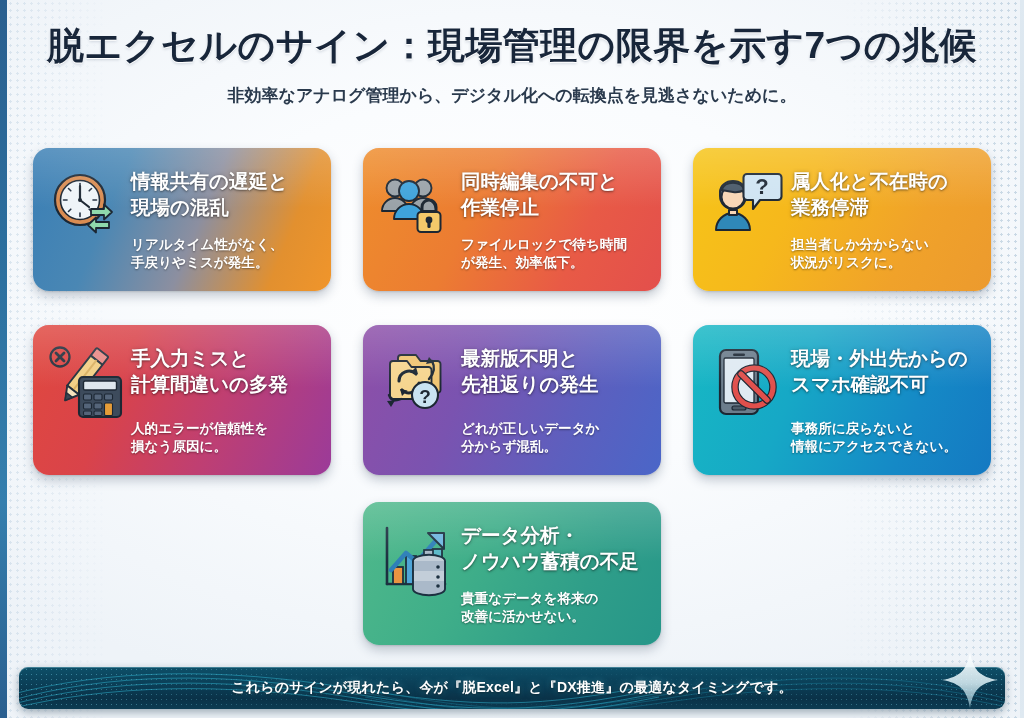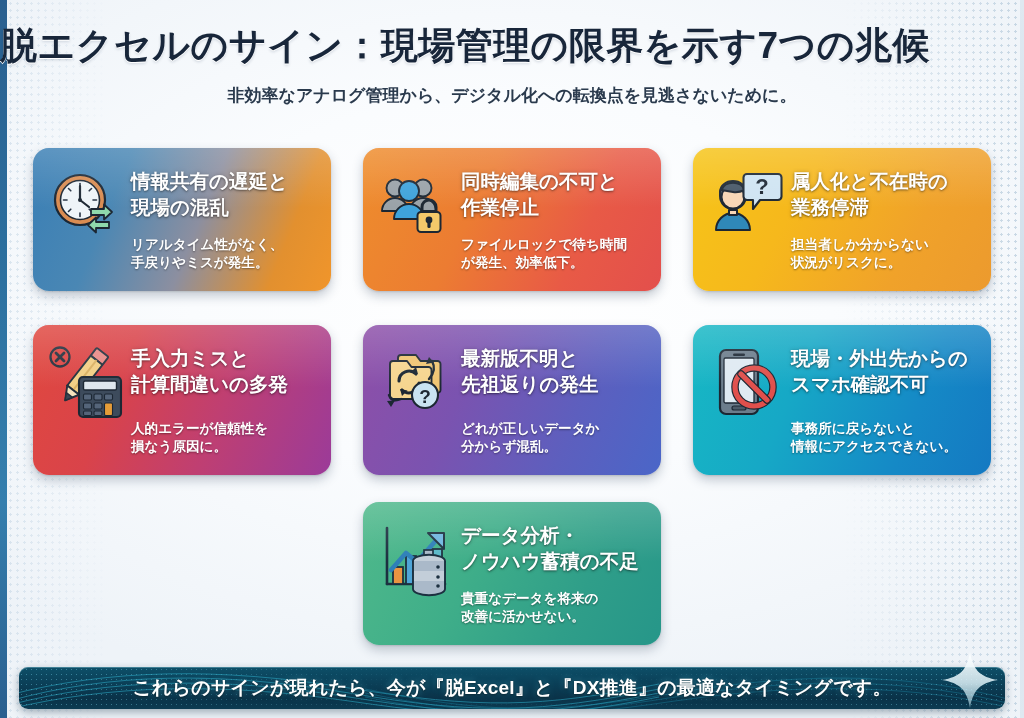--- a/index.html
+++ b/index.html
@@ -55,21 +55,21 @@
     -webkit-mask-image: linear-gradient(270deg, rgba(0,0,0,0) 0%, rgba(0,0,0,0.35) 60%, rgba(0,0,0,0.6) 100%);
     mask-image: linear-gradient(270deg, rgba(0,0,0,0) 0%, rgba(0,0,0,0.35) 60%, rgba(0,0,0,0.6) 100%);
     pointer-events: none;
   }
 
   
   .title {
     position: absolute;
     top: 21px; left: 0;
     width: 1024px;
-    text-align: left;
+    text-align: center;
     font-size: 37px;
     font-weight: bold;
     letter-spacing: 0.4px;
     color: #18263a;
     text-shadow: 0 1px 0 #ffffff, 0 2px 3px rgba(20,40,70,0.16);
   }
   .subtitle {
     position: absolute;
     top: 84px; left: 0;
     width: 1024px;
@@ -169,21 +169,21 @@
     mask-image: radial-gradient(ellipse 55% 130% at 50% 50%, rgba(0,0,0,0) 18%, rgba(0,0,0,0.9) 80%);
     pointer-events: none;
   }
   .banner-text {
     position: absolute;
     left: 0; top: 0;
     width: 986px; height: 42px;
     display: flex;
     align-items: center;
     justify-content: center;
-    font-size: 19px;
+    font-size: 14px;
     font-weight: bold;
     letter-spacing: 0.2px;
     color: #ffffff;
     text-shadow: 0 1px 3px rgba(0,0,0,0.6), 0 0 7px rgba(90,210,235,0.45);
     z-index: 4;
   }
   .sparkle {
     position: absolute;
     right: 24px; top: 650px;
     width: 60px; height: 60px;

